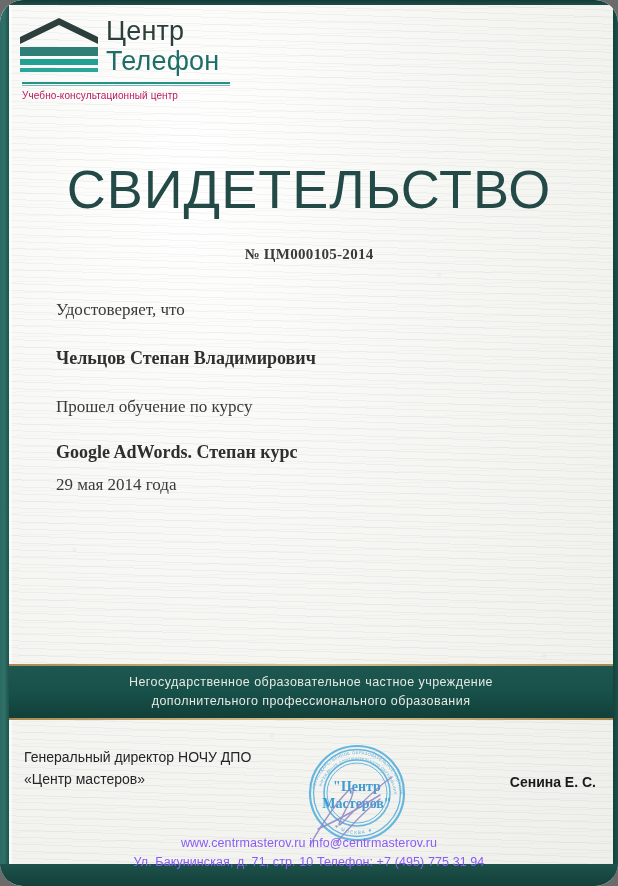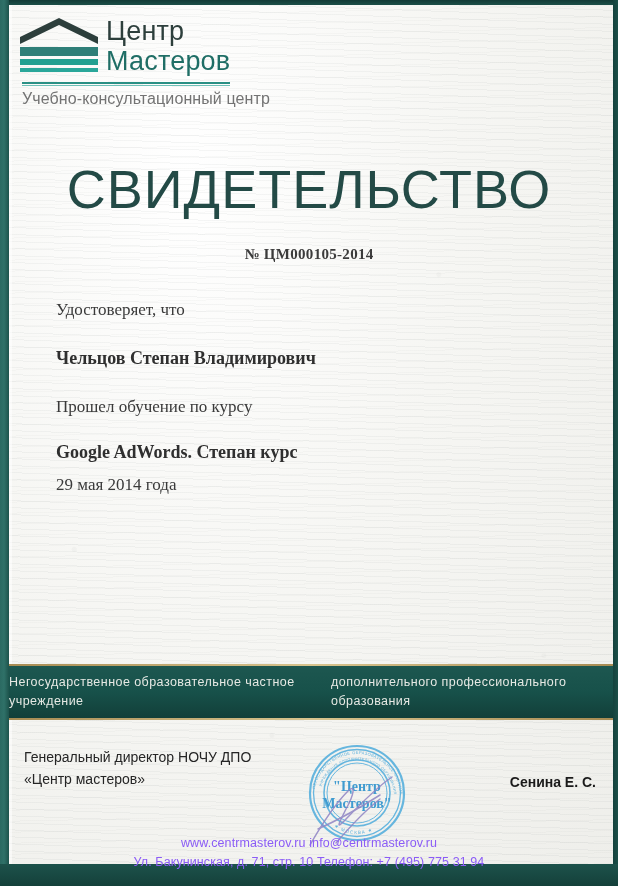--- a/index.html
+++ b/index.html
@@ -8,20 +8,21 @@
     background: #6b6b6b;
   }
   .page {
     position: relative;
     width: 618px;
     height: 886px;
     overflow: hidden;
     background: #f2f2ef;
     font-family: "Liberation Sans", sans-serif;
     box-sizing: border-box;
+    border-radius: 23px;
   }
 
   
   .paper {
     position: absolute;
     inset: 0;
     background:
       repeating-linear-gradient(
         2deg,
         rgba(140,150,150,0.085) 0px,
@@ -73,21 +74,21 @@
     line-height: 30px;
     letter-spacing: .2px;
   }
   .logo-line1 { color:#2d3f3c; }
   .logo-line2 { color:#1f6e66; }
   .logo-rule { position:absolute; left:2px; top:64px; width:208px; height:2px; background:#2a8f84; }
   .logo-rule2 { position:absolute; left:2px; top:67px; width:208px; height:1px; background:#6fc0b7; }
   .logo-tagline {
     position:absolute; left:2px; top:72px;
     font-family: "Liberation Sans", sans-serif;
-    font-size:16px; color:#737373; letter-spacing:.1px; white-space:nowrap;
+    font-size:10px; color:#be185d; letter-spacing:.1px; white-space:nowrap;
   }
 
   
   .title {
     position:absolute; left:0; top:158px; width:618px;
     text-align:center;
     font-family: "Liberation Sans", sans-serif;
     font-size:54px; font-weight:400; letter-spacing:1px;
     color:#234a46;
   }
@@ -108,21 +109,21 @@
   .l-date    { font-size:17px; margin-top:12px; }
   .l-volume  { font-size:17px; margin-top:44px; line-height:25px; max-width:470px; }
   .l-volume b { font-weight:700; }
 
   
   .band-wrap { position:absolute; left:9px; top:664px; width:604px; }
   .band-rule { height:2px; background:linear-gradient(90deg,#a78b52,#d8c48e,#a78b52); }
   .band {
     height:52px;
     background:linear-gradient(180deg,#1d5750 0%, #17514a 50%, #123f39 100%);
-    display:flex; align-items:center; justify-content:center;
+    display:flex; flex-direction:column; align-items:center; justify-content:center;
   }
   .band-line {
     font-family:"Liberation Sans", sans-serif;
     font-size:12.5px; color:#e6e9e4; letter-spacing:.45px; line-height:19px;
   }
 
   
   .sig-left {
     position:absolute; left:24px; top:746px;
     font-family:"Liberation Sans", sans-serif;
@@ -163,21 +164,21 @@
     <div class="logo-mark">
       <svg class="chevron" viewBox="0 0 78 26" width="78" height="26" aria-hidden="true">
         <polygon points="39,0 78,19 78,26 39,7 0,26 0,19" fill="#2d3f3c"></polygon>
       </svg>
       <div class="bar bar1"></div>
       <div class="bar bar2"></div>
       <div class="bar bar3"></div>
     </div>
     <div class="logo-text">
       <div class="logo-line1">Центр</div>
-      <div class="logo-line2">Мастеров</div>
+      <div class="logo-line2">Телефон</div>
     </div>
     <div class="logo-rule"></div>
     <div class="logo-rule2"></div>
     <div class="logo-tagline">Учебно-консультационный центр</div>
   </div>
 
   <div class="title">СВИДЕТЕЛЬСТВО</div>
   <div class="cert-number">№ ЦМ000105-2014</div>
 
   <div class="body">

